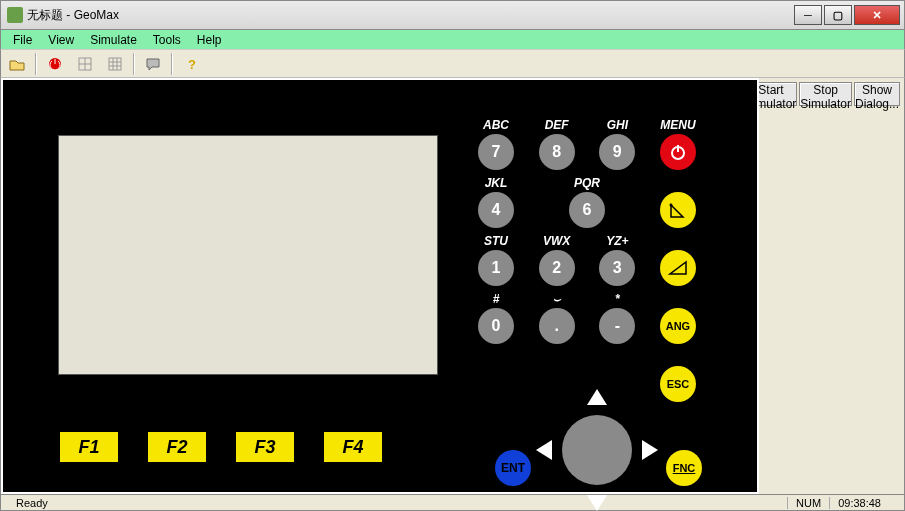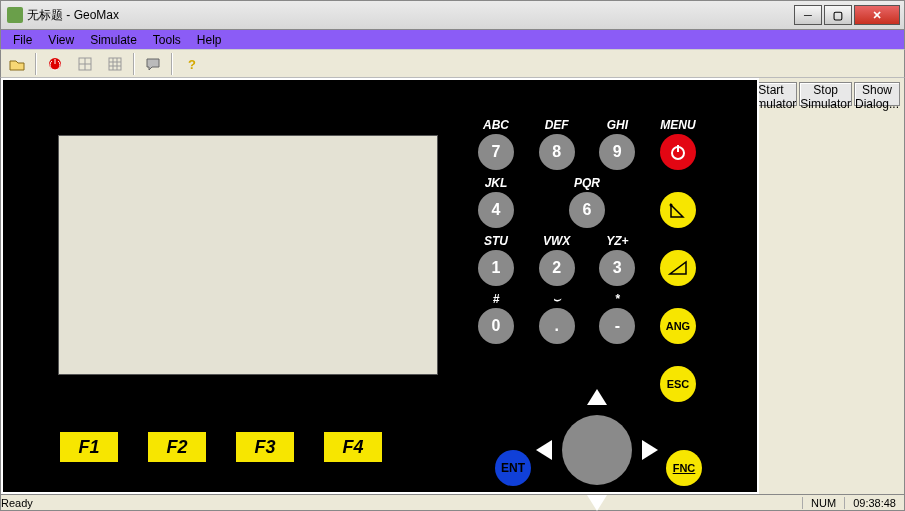--- a/index.html
+++ b/index.html
@@ -6,21 +6,21 @@
 body { font-family: "Segoe UI", Tahoma, sans-serif; font-size: 12px; background: #ece9d8; width: 905px; height: 511px; overflow: hidden; position: relative; }
 
 .titlebar { height: 30px; background: linear-gradient(#ebebeb,#d8d8d8); border: 1px solid #888; display: flex; align-items: center; padding-left: 6px; }
 .titlebar .icon { width: 16px; height: 16px; background: #6a9f4a; border-radius: 2px; margin-right: 4px; }
 .titlebar .title { flex: 1; font-size: 12px; }
 .winbtns { display: flex; height: 20px; margin: 4px; gap: 2px; }
 .winbtn { width: 28px; height: 20px; border: 1px solid #555; display: flex; align-items: center; justify-content: center; font-size: 11px; font-weight: bold; }
 .winbtn.min, .winbtn.max { background: linear-gradient(#f8f8f8,#ccc); }
 .winbtn.close { background: linear-gradient(#e86666,#c83020); color: #fff; width: 46px; }
 
-.menubar { height: 20px; background: #8b5cf6; border-left: 1px solid #888; border-right: 1px solid #888; display: flex; align-items: center; padding-left: 4px; border-bottom: 1px solid #ccc; }
+.menubar { height: 20px; background: #86efac; border-left: 1px solid #888; border-right: 1px solid #888; display: flex; align-items: center; padding-left: 4px; border-bottom: 1px solid #ccc; }
 .menuitem { padding: 2px 8px; cursor: default; }
 
 .toolbar { height: 28px; background: #ece9d8; border-left: 1px solid #888; border-right: 1px solid #888; border-bottom: 1px solid #bbb; display: flex; align-items: center; padding-left: 4px; gap: 6px; }
 .tbtn { width: 24px; height: 22px; border: 1px solid #ece9d8; display: flex; align-items: center; justify-content: center; }
 .tsep { width: 2px; height: 22px; border-left: 1px solid #aaa; border-right: 1px solid #fff; }
 
 .client { height: 416px; display: flex; border-left: 1px solid #888; border-right: 1px solid #888; }
 .device-area { flex: 1; background: #fff; padding: 2px; position: relative; }
 .sidepanel { width: 145px; background: #ece9d8; display: flex; justify-content: flex-end; padding: 4px; gap: 2px; }
 .sidebtn { height: 24px; border: 1px solid #888; background: #e8e8e8; font-size: 12px; cursor: default; box-shadow: inset 1px 1px #fff; }
@@ -45,21 +45,21 @@
 .dcenter { position: absolute; left: 30px; top: 30px; width: 70px; height: 70px; border-radius: 50%; background: #8a8a8a; cursor: default; }
 .darrow { position: absolute; width: 0; height: 0; cursor: default; }
 .dup { left: 55px; top: 4px; border-left: 10px solid transparent; border-right: 10px solid transparent; border-bottom: 16px solid #fff; }
 .ddown { left: 55px; bottom: 4px; border-left: 10px solid transparent; border-right: 10px solid transparent; border-top: 16px solid #fff; }
 .dleft { top: 55px; left: 4px; border-top: 10px solid transparent; border-bottom: 10px solid transparent; border-right: 16px solid #fff; }
 .dright { top: 55px; right: 4px; border-top: 10px solid transparent; border-bottom: 10px solid transparent; border-left: 16px solid #fff; }
 
 .ent { position: absolute; right: 226px; top: 370px; margin-left: 39px; }
 .fnc { position: absolute; right: 55px; top: 370px; text-decoration: underline; }
 
-.statusbar { height: 17px; border: 1px solid #888; background: #ece9d8; display: flex; align-items: center; font-size: 11px; padding: 0 0; }
+.statusbar { height: 17px; border: 1px solid #888; background: #ece9d8; display: flex; align-items: center; font-size: 11px; padding: 0 15px; }
 .statusbar .spacer { flex: 1; }
 .statusbar .cell { border-left: 1px solid #aaa; padding: 0 8px; }
 
 .watermark { position: absolute; right: 10px; bottom: 22px; color: #fff; font-size: 18px; font-weight: bold; text-shadow: 0 0 3px #000; pointer-events: none; }
 </style>
 </head>
 <body>
 
 <div class="titlebar">
   <span class="icon"></span>

